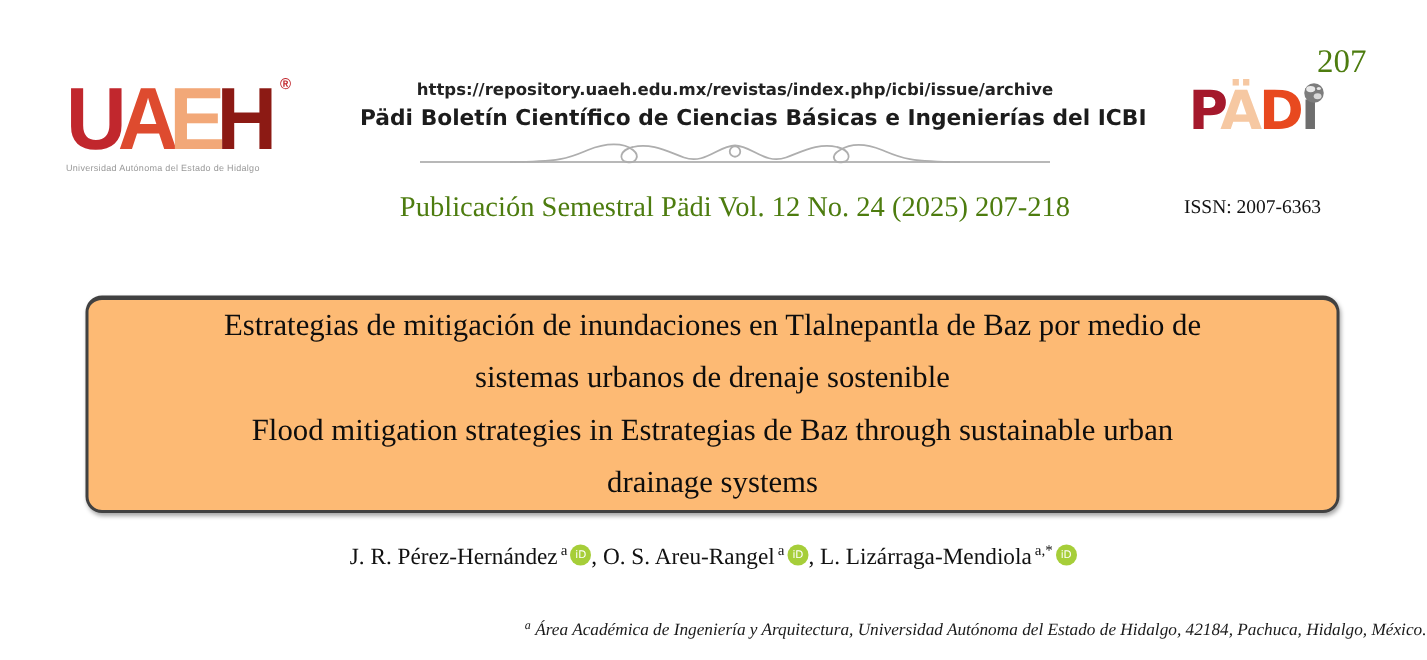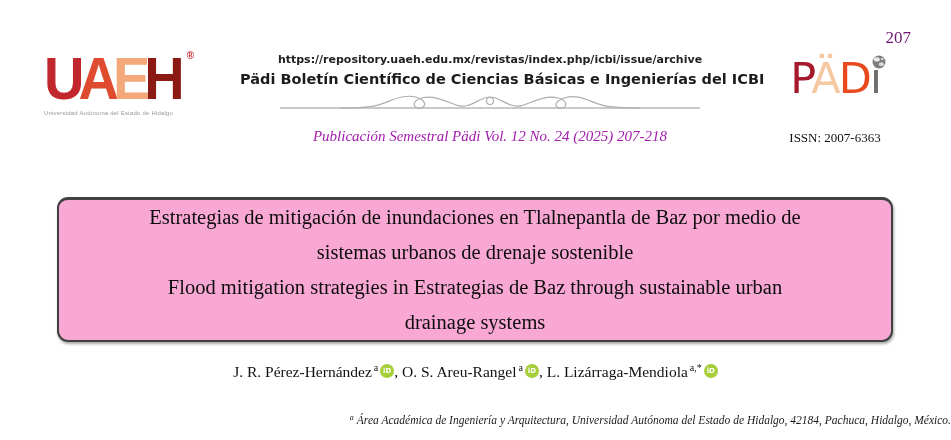--- a/index.html
+++ b/index.html
@@ -1,20 +1,20 @@
 <!DOCTYPE html>
 <html><head>
 <meta charset="utf-8">
 <style>
   * { margin:0; padding:0; box-sizing:border-box; }
   html,body { width:951px; height:440px; background:#ffffff; overflow:hidden; position:relative;
               font-family:"Liberation Serif", serif; color:#1a1a1a; }
 
   
-  .page-number { position:absolute; top:28px; right:40px; font-size:17px; color:#701a75; }
+  .page-number { position:absolute; top:28px; right:40px; font-size:22px; color:#4d7c0f; }
 
   
   .uaeh-logo { position:absolute; left:44px; top:50px; width:140px; }
   .uaeh-letters { font-family:"Liberation Sans", sans-serif; font-weight:bold;
                   font-size:56px; line-height:1.0; letter-spacing:-6px;
                   transform:scaleY(1.05); transform-origin:left top; white-space:nowrap; }
   .uaeh-letters .u { color:#c1272d; }
   .uaeh-letters .a { color:#de4b2f; }
   .uaeh-letters .e { color:#f2a878; }
   .uaeh-letters .h { color:#8c1a14; }
@@ -25,48 +25,48 @@
 
   
   .center-col { position:absolute; left:240px; width:500px; top:48px; text-align:center; }
   .since { font-family:"DejaVu Sans", sans-serif; font-weight:bold; font-size:11.5px;
            letter-spacing:2.5px; color:#222; }
   .url { font-family:"DejaVu Sans", sans-serif; font-weight:bold;
          font-size:11px; margin-top:5px; color:#222; }
   .journal-name { font-family:"DejaVu Sans", sans-serif; font-weight:bold; font-size:14.5px;
                   margin-top:5px; color:#1c1c1c; white-space:nowrap; }
   .divider-wrap { margin-top:4px; height:24px; }
-  .publication-line { margin-top:13px; font-size:15px; color:#a21caf; white-space:nowrap;font-style:italic; }
+  .publication-line { margin-top:13px; font-size:19px; color:#4d7c0f; white-space:nowrap; }
 
   
   .padi-block { position:absolute; left:770px; top:56px; width:130px; text-align:center; }
-  .padi-letters { font-family:"DejaVu Sans", sans-serif; font-weight:normal; font-size:43px;
+  .padi-letters { font-family:"DejaVu Sans", sans-serif; font-weight:bold; font-size:36px;
                   line-height:1.05; letter-spacing:-2px; white-space:nowrap; display:inline-block; }
   .padi-letters .p { color:#a5192c; }
   .padi-letters .ae { color:#f6c8a2; }
   .padi-letters .d { color:#e8491f; }
   .padi-i-wrap { position:relative; display:inline-block; color:#6e6e6e; }
   .globe { position:absolute; top:-1px; left:2px; width:14px; height:14px; }
   .issn { position:absolute; left:770px; top:130px; width:130px; text-align:center;
           font-size:13px; color:#111; }
 
   
   .title-box { position:absolute; left:57px; top:197px; width:836px; height:145px;
                border:2px solid #414141; border-top-width:3px; border-radius:11px;
-               background:#f9a8d4; box-shadow:1px 2px 3px rgba(0,0,0,.35);
+               background:#fdba74; box-shadow:1px 2px 3px rgba(0,0,0,.35);
                display:flex; flex-direction:column; justify-content:center;
                text-align:center; font-size:20.5px; line-height:35px; color:#0d0d0d; }
 
   
   .authors { position:absolute; left:0; right:0; top:363px; text-align:center;
              font-size:15.5px; color:#111; }
   .author-sup { font-size:10px; position:relative; top:-6px; margin-left:2px; }
   .orcid-icon { display:inline-block; width:14px; height:14px; border-radius:50%;
                 background:#a6ce39; color:#fff; font-family:"DejaVu Sans", sans-serif;
-                font-weight:bold; font-size:7px; line-height:14px; text-align:center;
+                font-weight:normal; font-size:7px; line-height:14px; text-align:center;
                 vertical-align:4px; margin-left:2px; }
   .sep { white-space:pre; }
 
   
   .footnote { position:absolute; left:0; right:0; top:414px; text-align:right;
               font-style:italic; font-size:11.5px; color:#1a1a1a; }
   .footnote .fn-sup { font-size:8px; position:relative; top:-4px; margin-right:3px; }
 </style>
 </head>
 <body>

